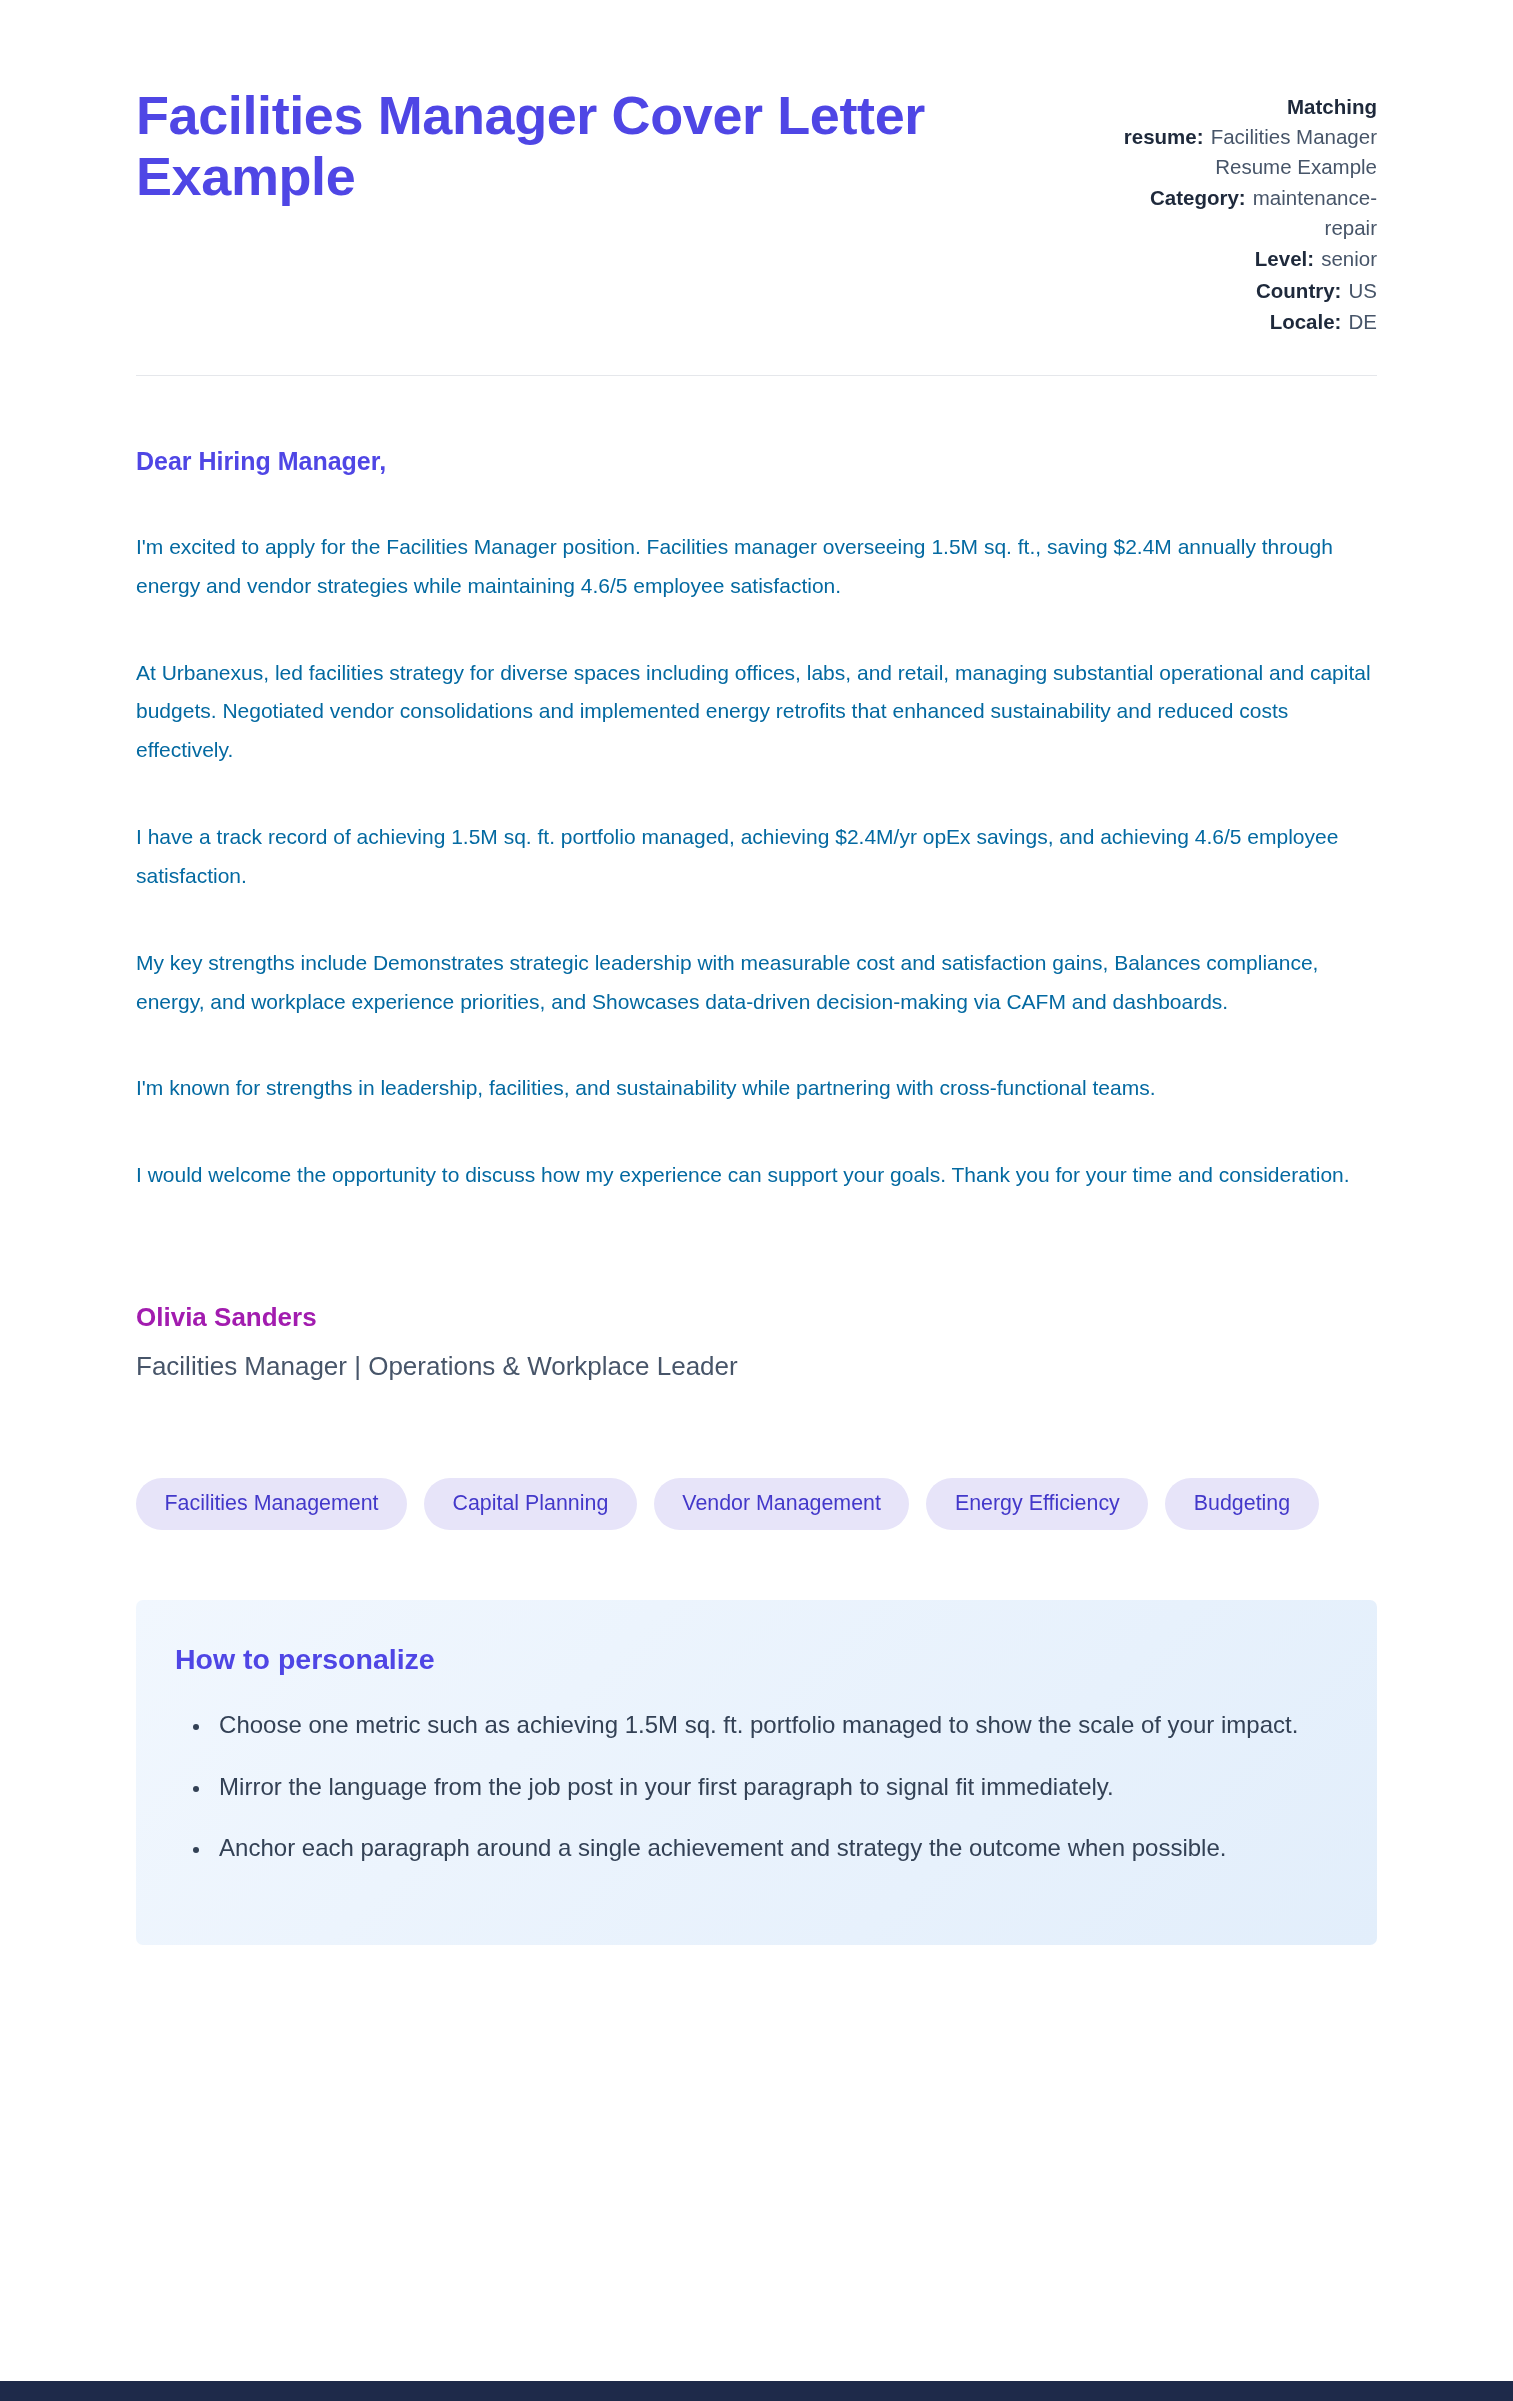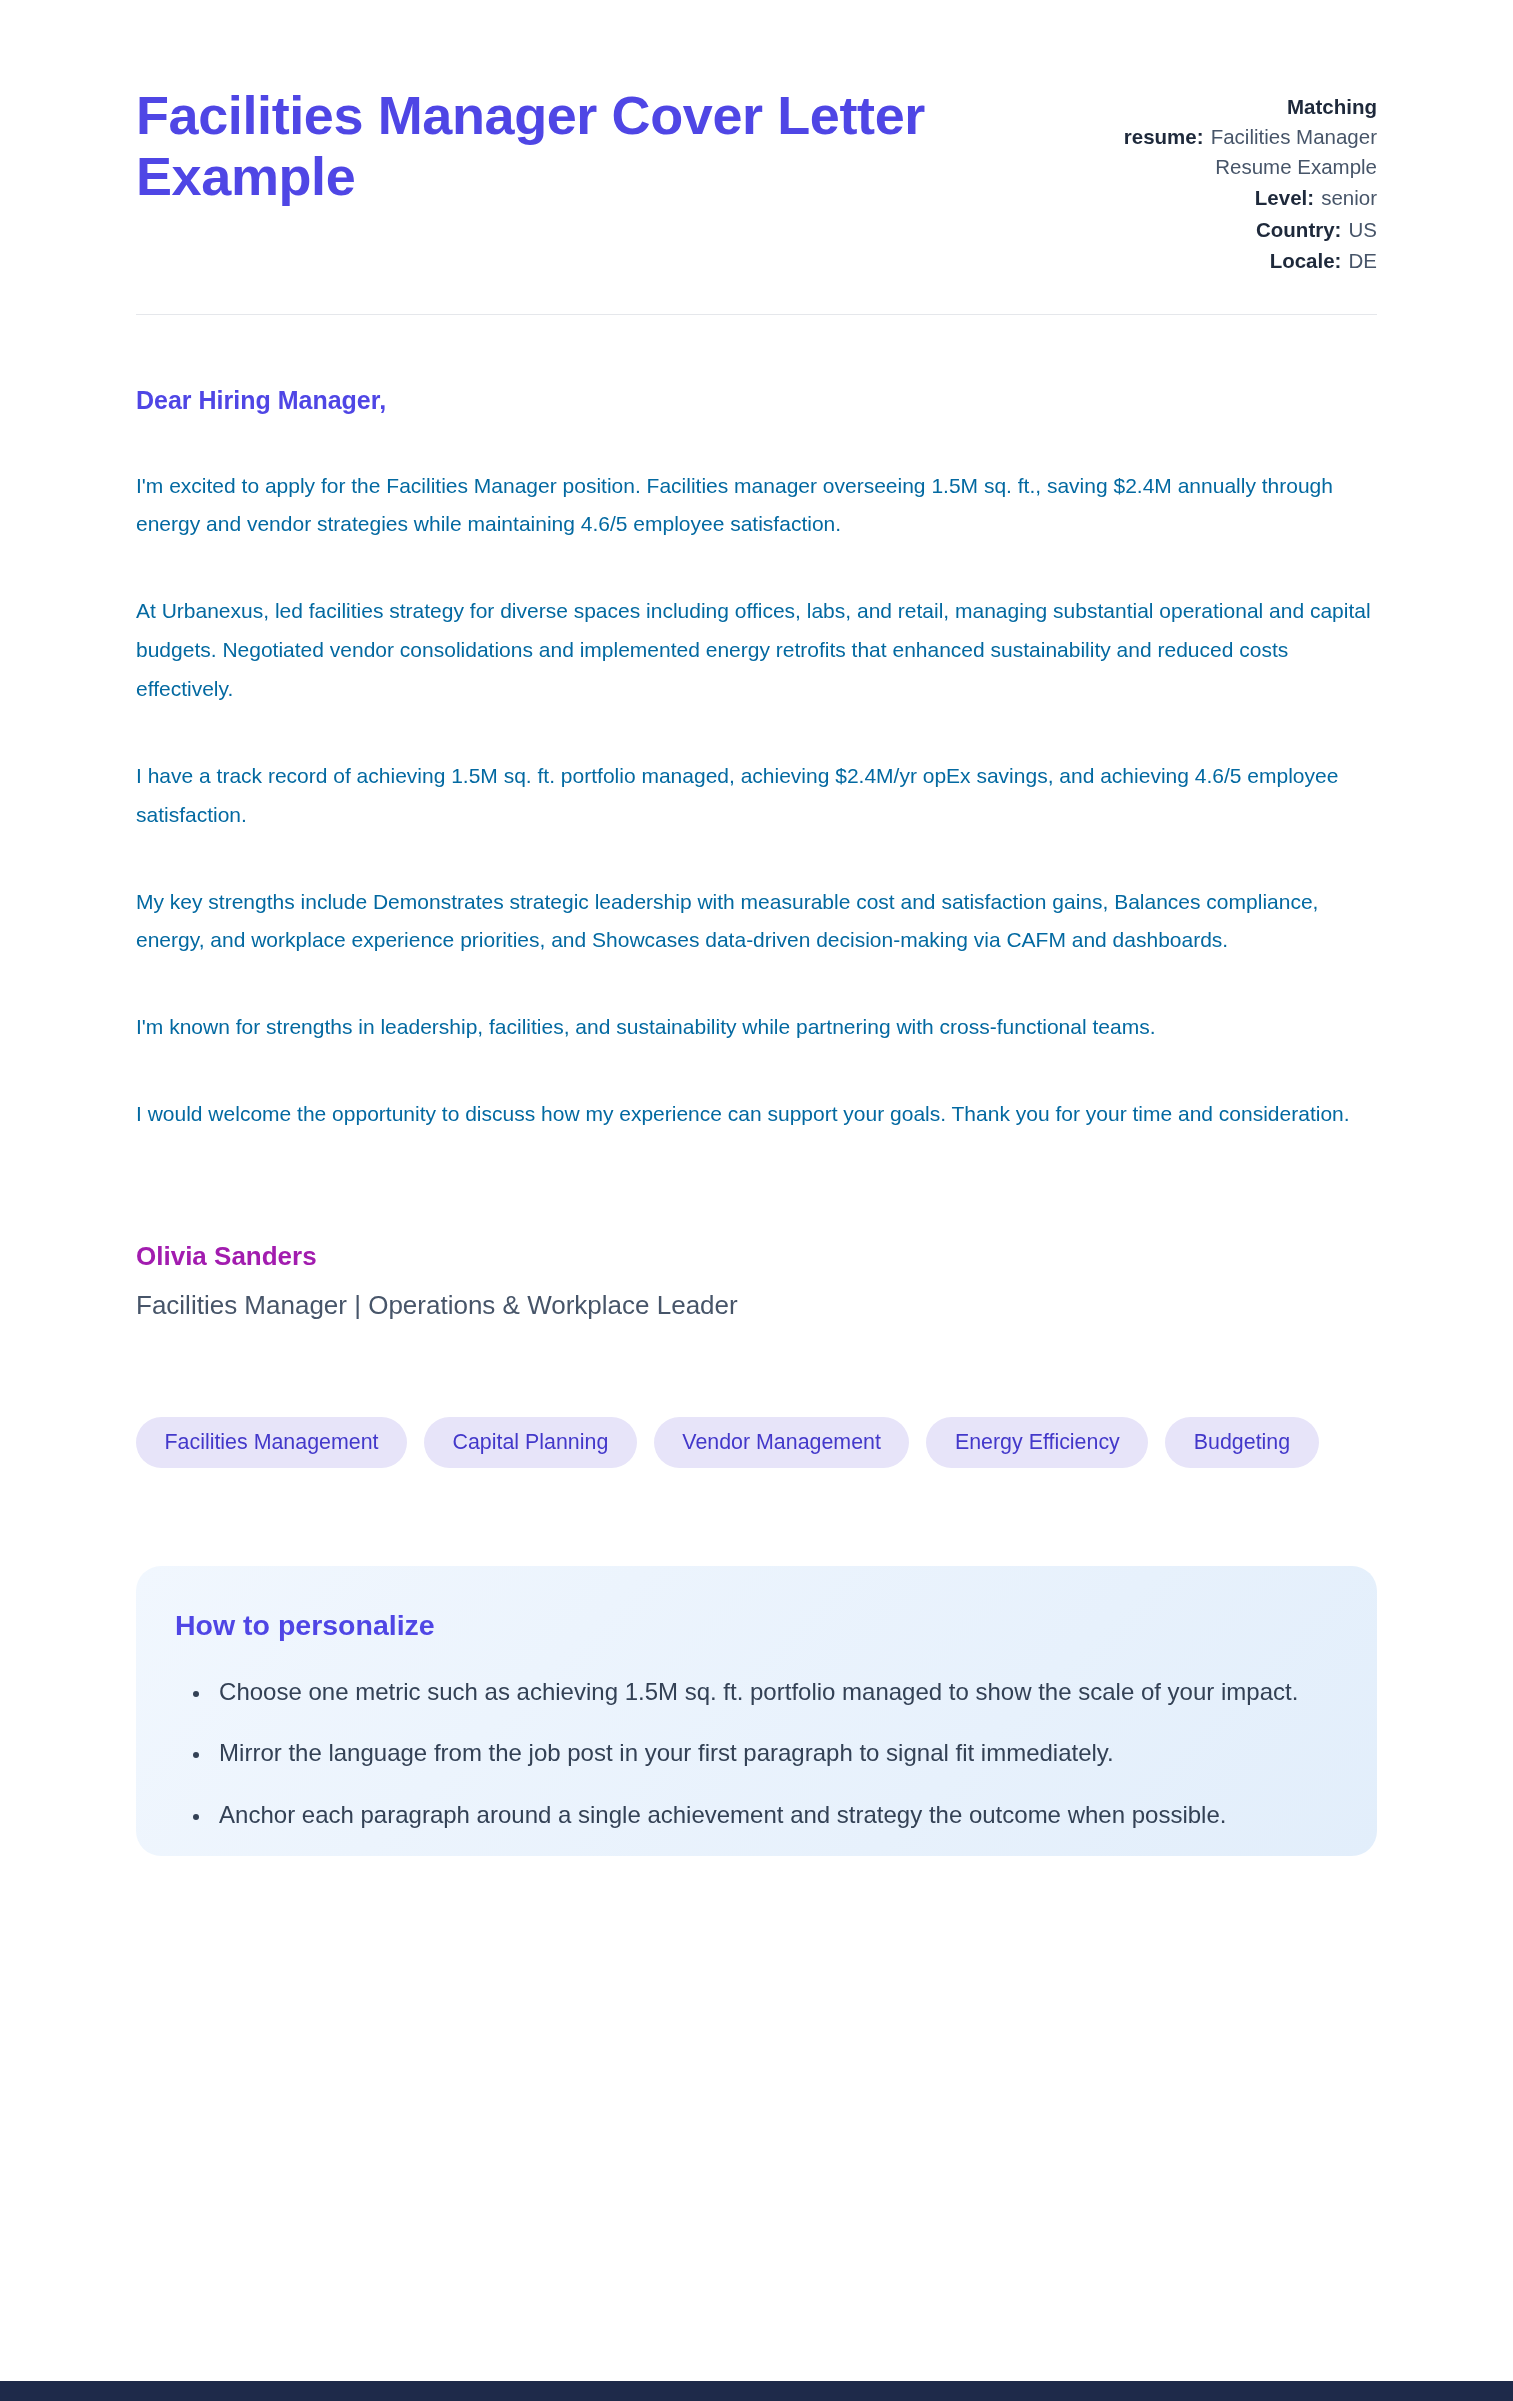--- a/index.html
+++ b/index.html
@@ -100,24 +100,24 @@
     font-size: 21.4px;
     line-height: 1;
     padding: 15px 28.5px;
     border-radius: 889px;
     cursor: pointer;
     border: none;
     font-family: inherit;
   }
   
   .tip-box {
-    margin-top: 98px;
+    margin-top: 70px;
     background: linear-gradient(135deg, #f1f7fe 0%, #e2eefb 100%);
-    border-radius: 25px;
-    padding: 43px 50px 20px 39px;
+    border-radius: 7px;
+    padding: 43px 50px 76px 39px;
   }
   .tip-box-heading {
     font-size: 28.5px;
     font-weight: 700;
     color: #4f46e5;
   }
   .tip-list {
     margin-top: 28.5px;
     padding-left: 37px;
     list-style: disc;
@@ -146,20 +146,23 @@
 <div class="page">
   <main class="container">
 
     <header class="header">
       <div class="header-left">
         <h1 class="page-title">Facilities Manager Cover Letter Example</h1>
       </div>
       <aside class="meta">
         <div class="meta-row">
           <span class="meta-label">Matching resume:</span><span class="meta-value">Facilities Manager Resume Example</span>
+        </div>
+        <div class="meta-row">
+          <span class="meta-label">Category:</span><span class="meta-value">maintenance-repair</span>
         </div>
         <div class="meta-row">
           <span class="meta-label">Level:</span><span class="meta-value">senior</span>
         </div>
         <div class="meta-row">
           <span class="meta-label">Country:</span><span class="meta-value">US</span>
         </div>
         <div class="meta-row">
           <span class="meta-label">Locale:</span><span class="meta-value">DE</span>
         </div>

